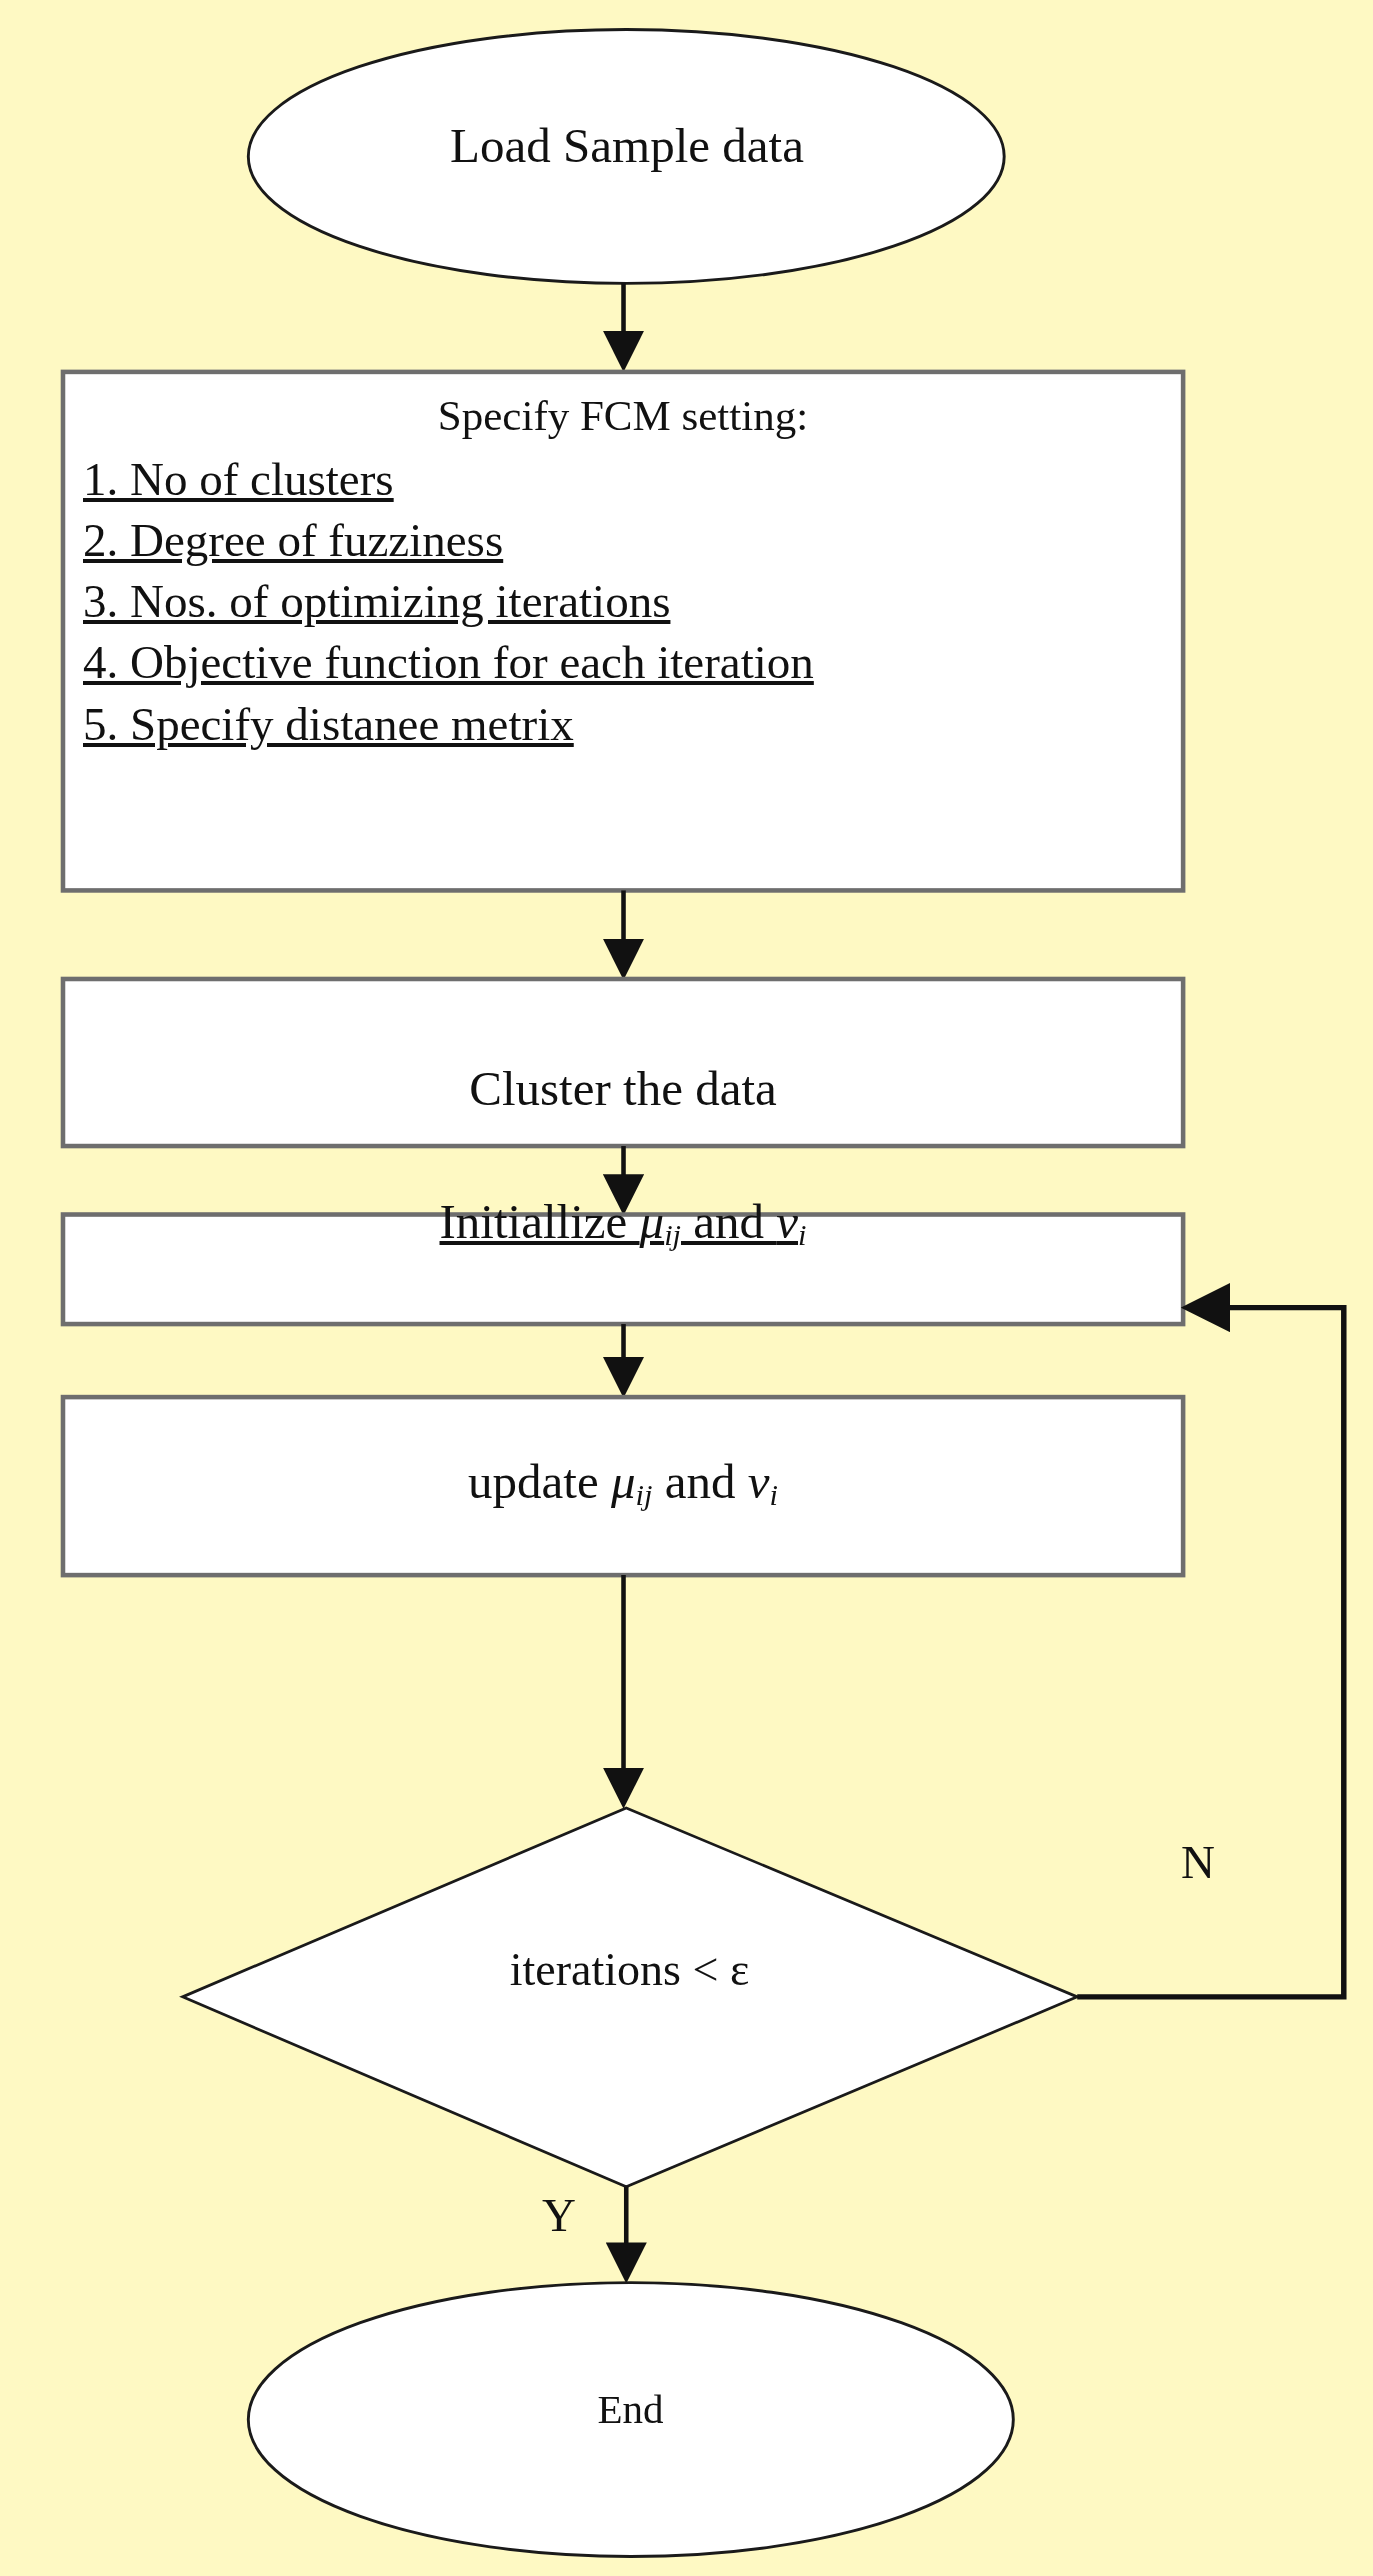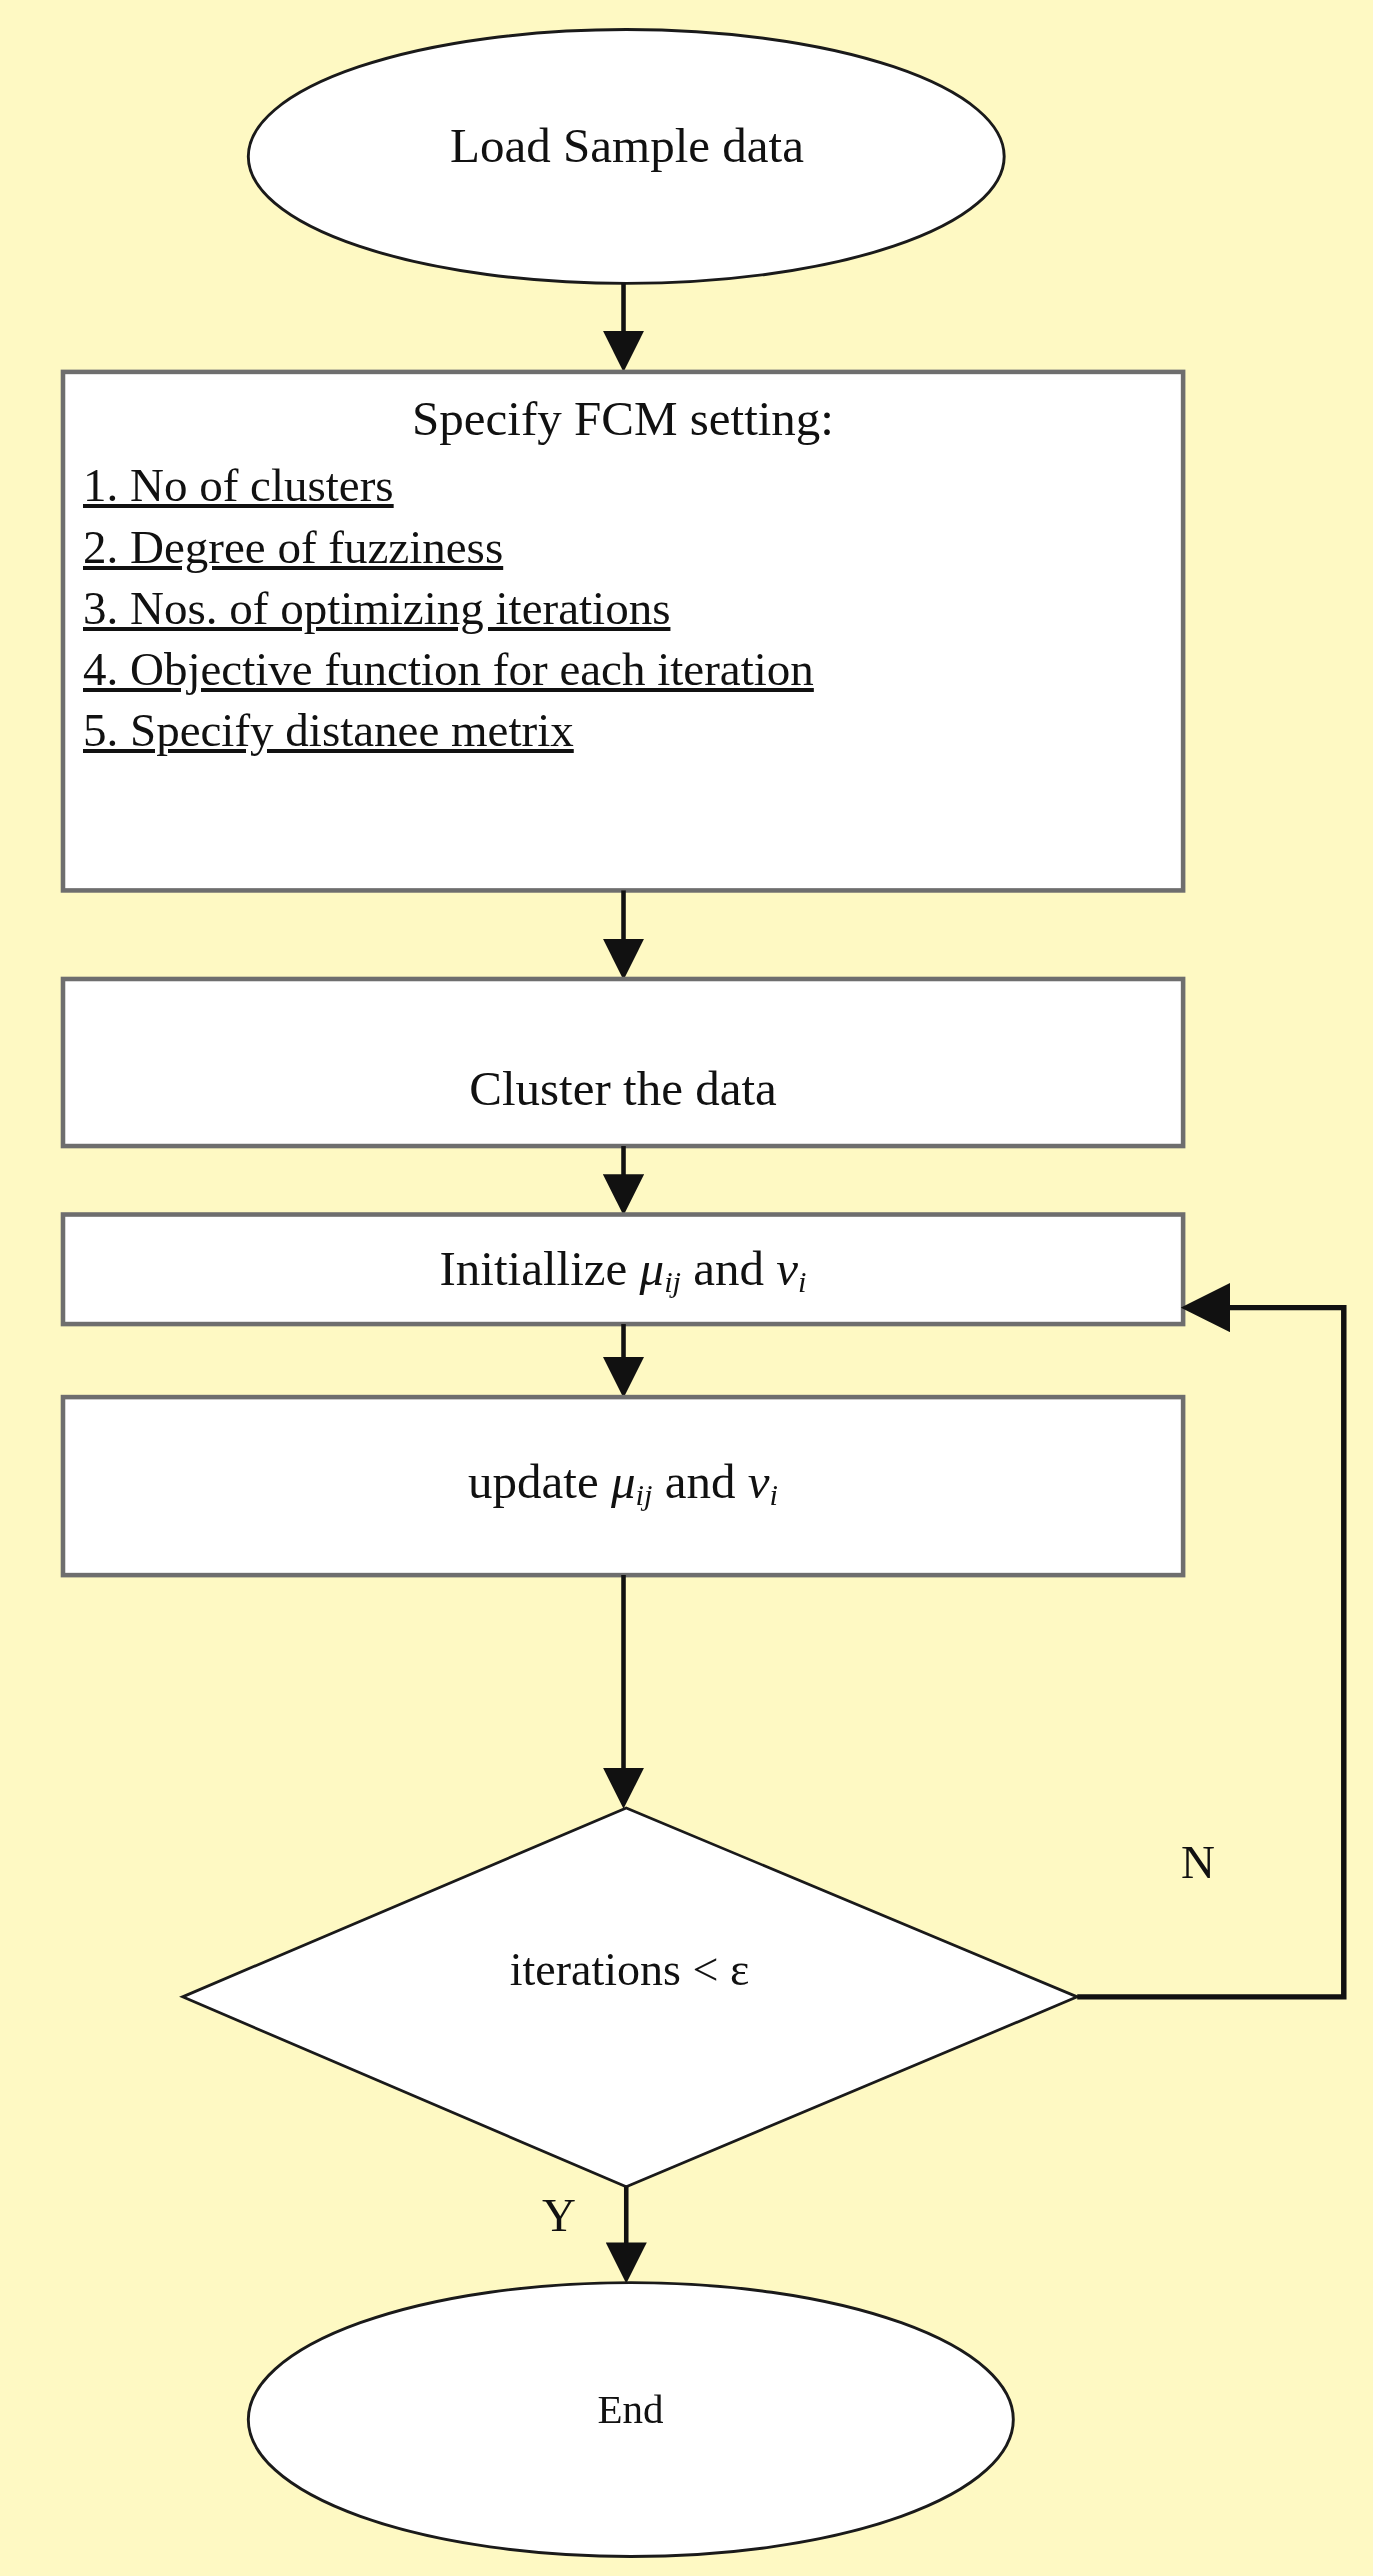--- a/index.html
+++ b/index.html
@@ -46,21 +46,21 @@
     position: absolute;
     left: 63px;
     top: 393px;
     width: 1120px;
     font-size: 47px;
     color: #111111;
     font-family: "Liberation Serif", "DejaVu Serif", serif;
   }
   #fcm-title {
     text-align: center;
-    font-size: 49px;
+    font-size: 43px;
     line-height: 1.05;
     padding-bottom: 11px;
   }
   .fcm-item {
     text-align: left;
     padding-left: 20px;
     font-size: 47px;
     line-height: 1.30;
     white-space: nowrap;
     text-decoration: underline;
@@ -69,23 +69,24 @@
   #cluster-label {
     left: 63px;
     top: 1036px;
     width: 1120px;
     font-size: 49px;
     margin-top: 28px;
   }
 
   #init-label {
     left: 63px;
-    top: 1244px;
+    top: 1197px;
     width: 1120px;
     font-size: 49px;
+    text-decoration: underline;
   }
 
   #update-label {
     left: 63px;
     top: 1457px;
     width: 1120px;
     font-size: 49px;
   }
 
   #decision-label {

